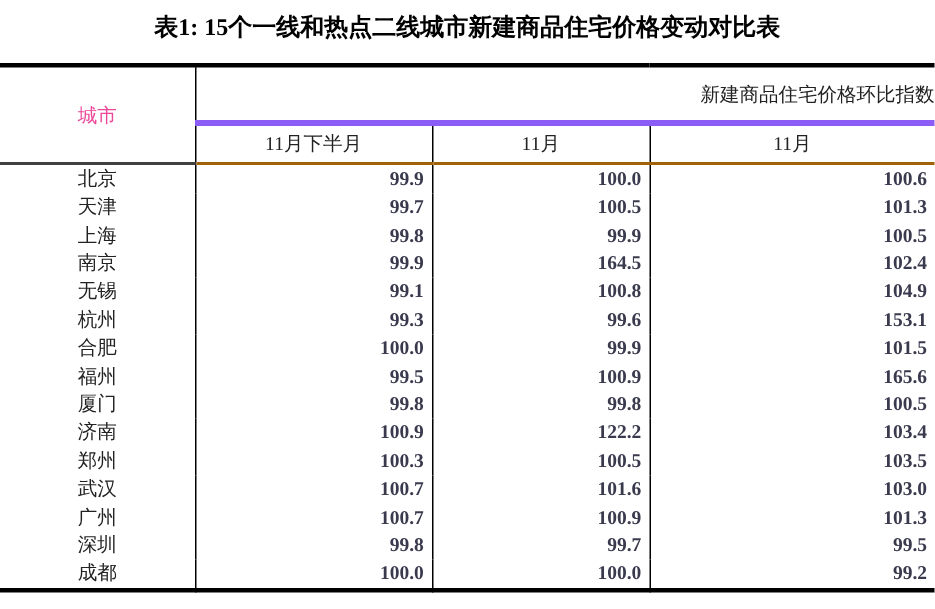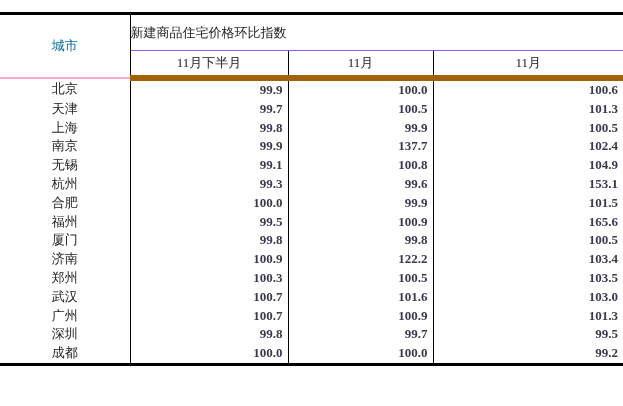--- a/index.html
+++ b/index.html
@@ -41,47 +41,47 @@
   table.price-table th, table.price-table td {
     margin: 0;
     padding: 0;
     font-weight: normal;
     overflow: hidden;
     white-space: nowrap;
   }
   th.city-header {
     width: 130px;
     border-right: 1px solid #000000;
-    border-bottom: 2px solid #f9a8d4;
+    border-bottom: 2px solid #404040;
     text-align: center;
     vertical-align: middle;
     font-size: 13px;
-    color: #0369a1;
+    color: #ec4899;
   }
   th.group-header {
     height: 35px;
-    border-bottom: 1px solid #8b5cf6;
-    text-align: left;
+    border-bottom: 4px solid #8b5cf6;
+    text-align: right;
     vertical-align: middle;
     font-size: 13px;
     color: #222222;
   }
   tr.subhead-row th {
     height: 24px;
     text-align: center;
     vertical-align: middle;
     font-size: 13px;
     color: #222222;
   }
   tr.subhead-row th.sub-col-1,
   tr.subhead-row th.sub-col-2 {
     border-right: 1px solid #000000;
   }
   tr.subhead-row th {
-    border-bottom: 6px solid #a16207;
+    border-bottom: 2px solid #a16207;
   }
   tbody td {
     height: 18.8px;
     line-height: 18.8px;
     font-size: 13px;
   }
   tbody td.city {
     text-align: center;
     color: #222222;
     border-right: 1px solid #000000;
@@ -95,20 +95,21 @@
   }
   tbody td.num.v0, tbody td.num.v1 {
     border-right: 1px solid #000000;
   }
 </style>
 </head>
 <body>
 
 <div class="page">
 
+  <div class="doc-title">表1: 15个一线和热点二线城市新建商品住宅价格变动对比表</div>
 
   <table class="price-table">
     <colgroup>
       <col style="width:130px">
       <col style="width:158px">
       <col style="width:145px">
       <col style="width:190px">
     </colgroup>
     <thead>
       <tr>
@@ -136,21 +137,21 @@
         </tr>
         <tr>
           <td class="city">上海</td>
           <td class="num v0">99.8</td>
           <td class="num v1">99.9</td>
           <td class="num v2">100.5</td>
         </tr>
         <tr>
           <td class="city">南京</td>
           <td class="num v0">99.9</td>
-          <td class="num v1">137.7</td>
+          <td class="num v1">164.5</td>
           <td class="num v2">102.4</td>
         </tr>
         <tr>
           <td class="city">无锡</td>
           <td class="num v0">99.1</td>
           <td class="num v1">100.8</td>
           <td class="num v2">104.9</td>
         </tr>
         <tr>
           <td class="city">杭州</td>

